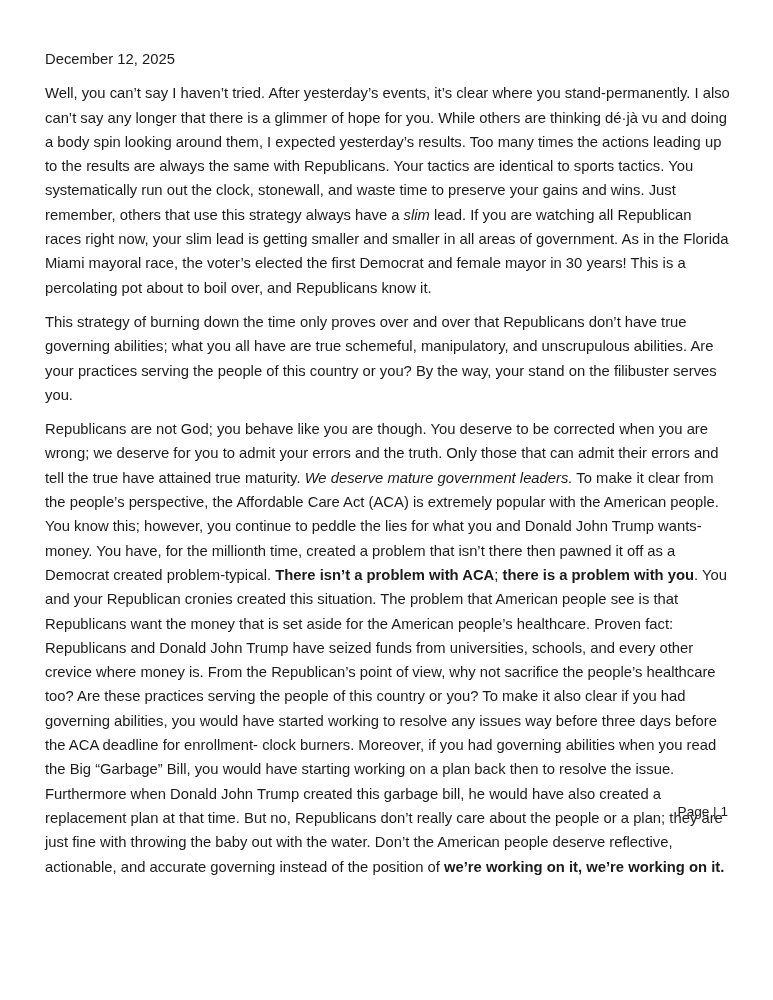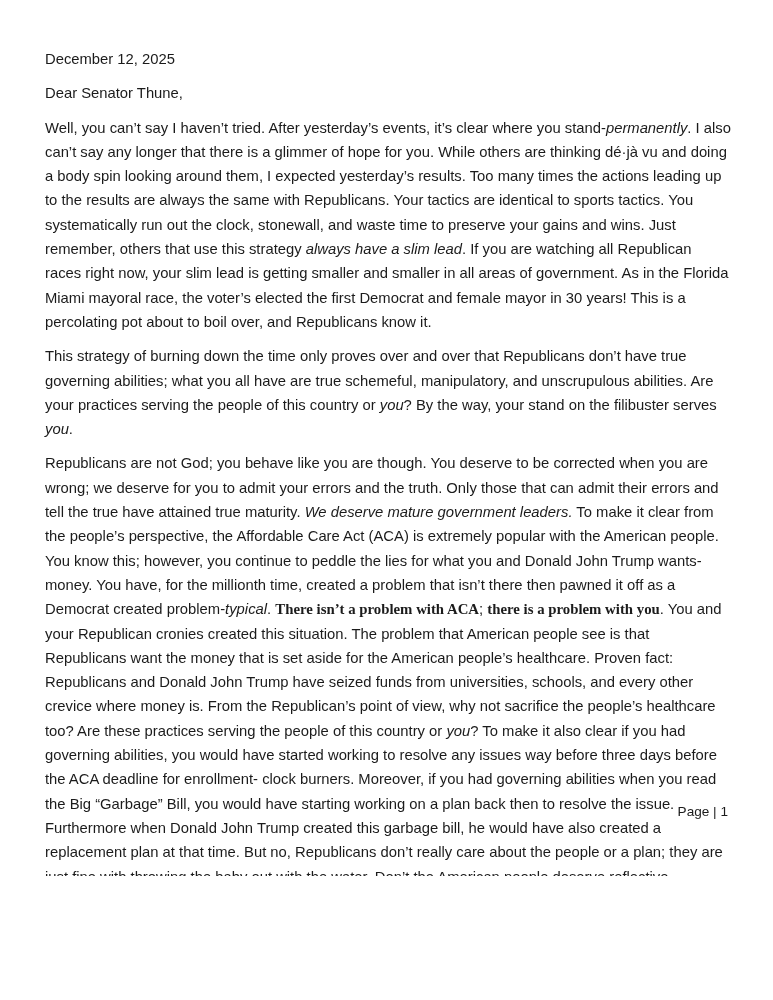--- a/index.html
+++ b/index.html
@@ -18,38 +18,37 @@
     color: #1b1b1b;
     font-size: 14.8px;
     line-height: 24.3px;
     overflow: hidden;
   }
   .line, .para {
     margin: 0 0 10px 0;
     text-align: left;
   }
   .run.normal     { font-style: normal; font-weight: 400; margin-top: 29px; }
-  .run.italic     { font-style: italic; font-weight: 400; }
-  .run.bold       { font-style: normal; font-weight: 700; font-family: Liberation Serif, serif; }
+  .run.italic     { font-weight: 400; }
+  .run.bold       { font-style: normal; font-weight: 700; }
   .run.bolditalic { font-style: italic; font-weight: 400; }
   .footer {
     position: absolute;
     right: 45px;
     bottom: 57px;
     font-size: 13.6px;
     line-height: 15px;
     color: #1b1b1b;
     margin-top: 28px;
   }
 </style>
 </head>
 <body>
 
 <div class="page">
   <p class="line">December 12, 2025</p>
-  <p class="line">Dear Senator Thune,</p>
   <div>
       <p class="para"><span class="run normal">Well, you can’t say I haven’t tried. After yesterday’s events, it’s clear where you stand-</span><span class="run italic">permanently</span><span class="run normal">. I also can’t say any longer that there is a glimmer of hope for you. While others are thinking dé·jà vu and doing a body spin looking around them, I expected yesterday’s results. Too many times the actions leading up to the results are always the same with Republicans. Your tactics are identical to sports tactics. You systematically run out the clock, stonewall, and waste time to preserve your gains and wins. Just remember, others that use this strategy </span><span class="run italic">always have a </span><span class="run bolditalic">slim</span><span class="run italic"> lead</span><span class="run normal">. If you are watching all Republican races right now, your slim lead is getting smaller and smaller in all areas of government. As in the Florida Miami mayoral race, the voter’s elected the first Democrat and female mayor in 30 years! This is a percolating pot about to boil over, and Republicans know it.</span></p>
       <p class="para"><span class="run normal">This strategy of burning down the time only proves over and over that Republicans don’t have true governing abilities; what you all have are true schemeful, manipulatory, and unscrupulous abilities. Are your practices serving the people of this country or </span><span class="run italic">you</span><span class="run normal">? By the way, your stand on the filibuster serves </span><span class="run italic">you</span><span class="run normal">.</span></p>
       <p class="para"><span class="run normal">Republicans are not God; you behave like you are though. You deserve to be corrected when you are wrong; we deserve for you to admit your errors and the truth. Only those that can admit their errors and tell the true have attained true maturity. </span><span class="run bolditalic">We deserve mature government leaders.</span><span class="run normal"> To make it clear from the people’s perspective, the Affordable Care Act (ACA) is extremely popular with the American people. You know this; however, you continue to peddle the lies for what you and Donald John Trump wants-money. You have, for the millionth time, created a problem that isn’t there then pawned it off as a Democrat created problem-</span><span class="run italic">typical</span><span class="run normal">. </span><span class="run bold">There isn’t a problem with ACA</span><span class="run normal">; </span><span class="run bold">there is a problem with you</span><span class="run normal">. You and your Republican cronies created this situation. The problem that American people see is that Republicans want the money that is set aside for the American people’s healthcare. Proven fact: Republicans and Donald John Trump have seized funds from universities, schools, and every other crevice where money is. From the Republican’s point of view, why not sacrifice the people’s healthcare too? Are these practices serving the people of this country or </span><span class="run italic">you</span><span class="run normal">? To make it also clear if you had governing abilities, you would have started working to resolve any issues way before three days before the ACA deadline for enrollment- clock burners. Moreover, if you had governing abilities when you read the Big “Garbage” Bill, you would have starting working on a plan back then to resolve the issue. Furthermore when Donald John Trump created this garbage bill, he would have also created a replacement plan at that time. But no, Republicans don’t really care about the people or a plan; they are just fine with throwing the baby out with the water. Don’t the American people deserve reflective, actionable, and accurate governing instead of the position of </span><span class="run bold">we’re working on it, we’re working on it.</span><span class="run normal">  By the way, it was once said by someone close to Donald</span></p>
     </div>
   <div class="footer">Page | 1</div>
 </div>
 
 </body></html>

